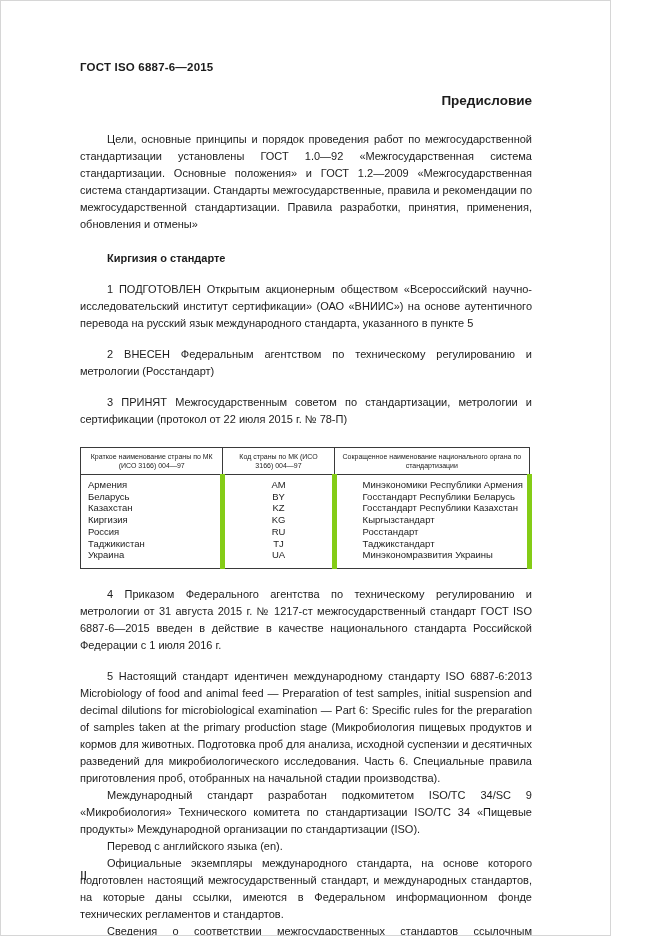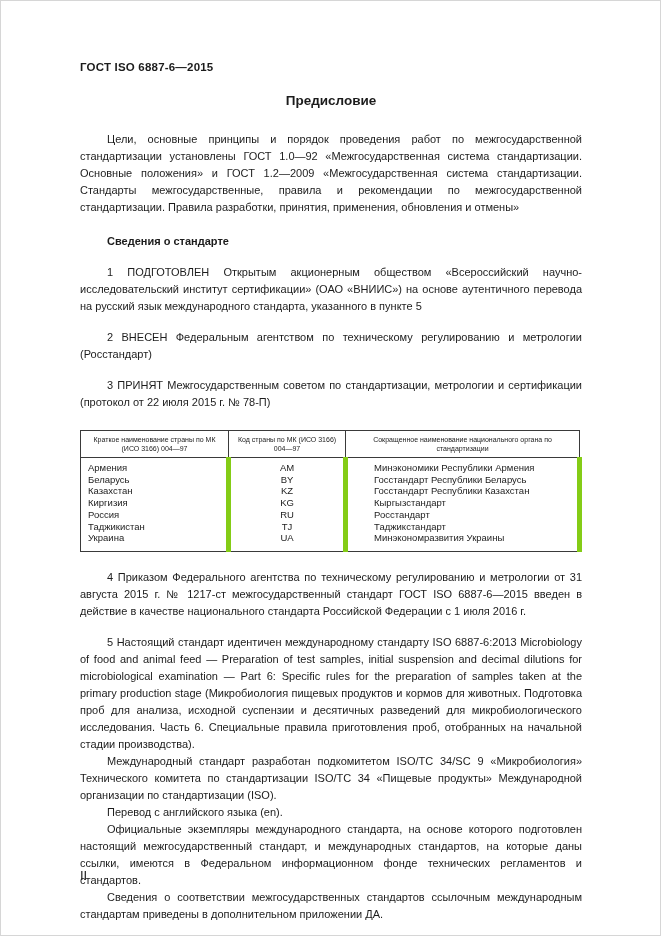--- a/index.html
+++ b/index.html
@@ -3,36 +3,36 @@
 <meta charset="utf-8">
 <style>
   html, body {
     margin: 0;
     padding: 0;
     background: #ffffff;
     font-family: "Liberation Sans", sans-serif;
   }
   .page {
     position: relative;
-    width: 661px;
+    width: 611px;
     height: 936px;
     box-sizing: border-box;
     background: #ffffff;
     border: 1px solid #d6d6d6;
     padding: 60px 78px 0 79px;
     color: #1c1c1c;
     overflow: hidden;
   }
   .doc-number {
     font-size: 11.5px;
     font-weight: bold;
     letter-spacing: 0.2px;
   }
   .page-title {
-    text-align: center;
+    text-align: right;
     font-size: 13.5px;
     font-weight: bold;
     margin: 20px 0 23px 0;
   }
   p {
     margin: 0;
     font-size: 11px;
     line-height: 17px;
     text-align: justify;
     text-indent: 27px;
@@ -87,21 +87,21 @@
 <body>
 
 <div class="page">
 
   <div class="doc-number">ГОСТ ISO 6887-6—2015</div>
 
   <div class="page-title">Предисловие</div>
 
   <p>Цели, основные принципы и порядок проведения работ по межгосударственной стандартизации установлены ГОСТ 1.0—92 «Межгосударственная система стандартизации. Основные положения» и ГОСТ 1.2—2009 «Межгосударственная система стандартизации. Стандарты межгосударственные, правила и рекомендации по межгосударственной стандартизации. Правила разработки, принятия, применения, обновления и отмены»</p>
 
-  <p class="info-heading">Сведения о стандарте</p>
+  <p class="info-heading">Киргизия о стандарте</p>
 
   <p class="gap">1 ПОДГОТОВЛЕН Открытым акционерным обществом «Всероссийский научно-исследовательский институт сертификации» (ОАО «ВНИИС») на основе аутентичного перевода на русский язык международного стандарта, указанного в пункте 5</p>
 
   <p class="gap">2 ВНЕСЕН Федеральным агентством по техническому регулированию и метрологии (Росстандарт)</p>
 
   <p class="gap">3 ПРИНЯТ Межгосударственным советом по стандартизации, метрологии и сертификации (протокол от 22 июля 2015 г. № 78-П)</p>
 
 
   <table class="vote-table">
     <thead>

